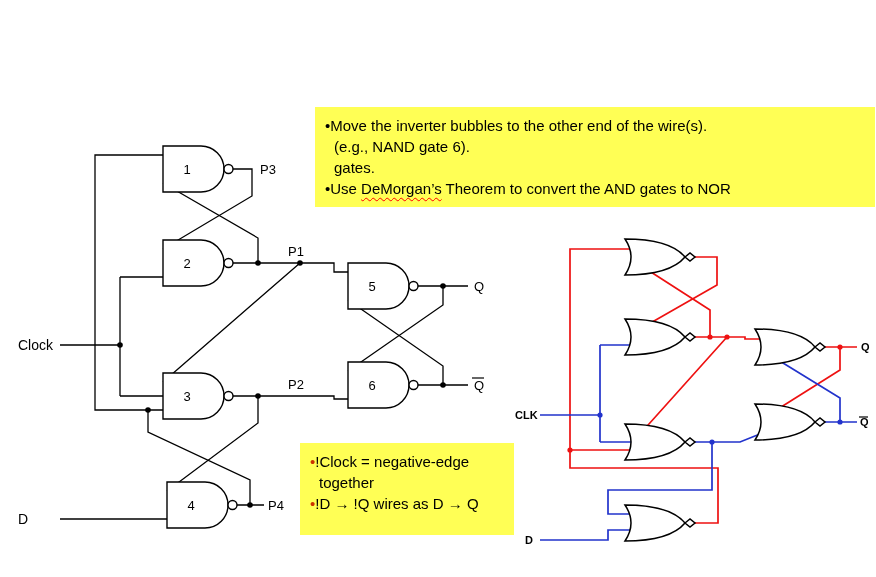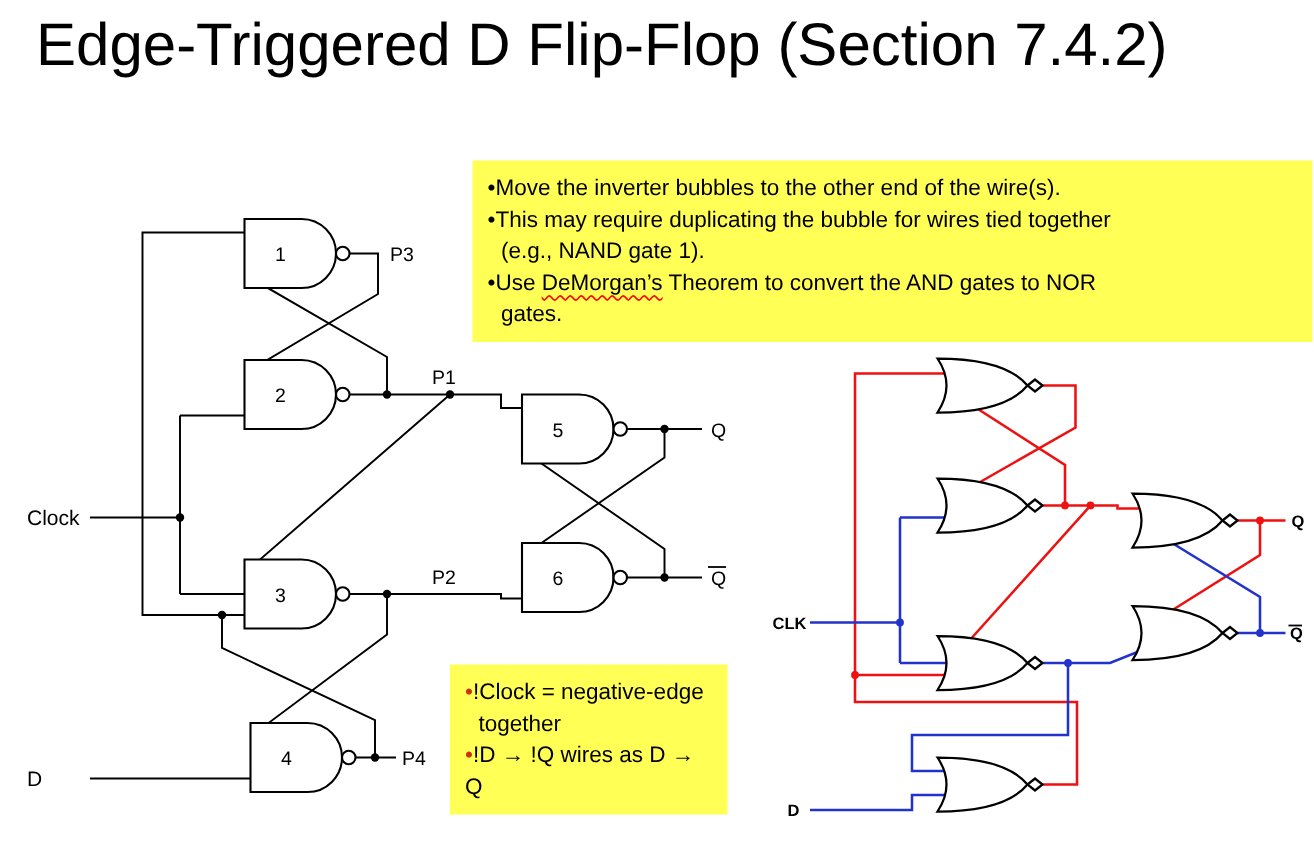--- a/index.html
+++ b/index.html
@@ -2,21 +2,21 @@
 <html><head>
 <meta charset="utf-8">
 <style>
   html,body{margin:0;padding:0;background:#fff;}
   .slide{position:relative;width:876px;height:577px;background:#ffffff;overflow:hidden;
          font-family:"Liberation Sans",sans-serif;color:#000;}
   .title{margin:0;padding:8px 0 0 24px;font-size:40px;font-weight:400;letter-spacing:0;color:#000;}
   .note{position:absolute;background:#ffff55;font-size:15px;line-height:21px;color:#000;
         padding:8px 10px;box-sizing:border-box;}
   .note-top{left:315px;top:107px;width:560px;}
-  .note-bottom{left:300px;top:443px;width:185px;min-height:92px;}
+  .note-bottom{left:300px;top:443px;width:214px;min-height:92px;}
   .nline{white-space:normal;}
   .cont{padding-left:9px;}
   .blt{font-weight:400;}
   .note-bottom .blt{color:#cc3300;}
   .squiggle{text-decoration-line:underline;text-decoration-style:wavy;text-decoration-color:#ff0000;
             text-decoration-thickness:1px;text-underline-offset:3px;}
   .nand-svg{position:absolute;left:0;top:95px;}
   .nor-svg{position:absolute;left:505px;top:225px;}
   .wire-black path{stroke:#000;stroke-width:1.3;fill:none;}
   .nand-svg .gates path{stroke:#000;stroke-width:1.4;fill:#fff;}
@@ -32,28 +32,26 @@
   .dots-red circle{fill:#ee1111;}
   .dots-blue circle{fill:#2233cc;}
   .rlabels text{font-size:11px;font-weight:bold;fill:#000;font-family:"Liberation Sans",sans-serif;}
   .rlabels path{stroke:#000;stroke-width:1.2;fill:none;}
 </style>
 </head>
 <body>
 
 <div class="slide">
 
-  <h1 class="title">Edge-Triggered D Flip-Flop (Section 7.4.2)</h1>
 
   <div class="note note-top">
     <div class="nline"><span class="blt">•</span><span>Move the inverter bubbles to the other end of the wire(s).</span></div>
-    <div class="nline"><span class="blt">•</span><span>This may require duplicating the bubble for wires tied together</span></div>
-    <div class="nline cont"><span>(e.g., NAND gate 1).</span></div>
+    <div class="nline cont"><span>(e.g., NAND gate 6).</span></div>
+    <div class="nline cont"><span>gates.</span></div>
     <div class="nline"><span class="blt">•</span><span>Use </span><span class="squiggle">DeMorgan’s</span><span> Theorem to convert the AND gates to NOR</span></div>
-    <div class="nline cont"><span>gates.</span></div>
   </div>
 
   <div class="note note-bottom">
     <div class="nline"><span class="blt">•</span><span>!Clock = negative-edge</span></div>
     <div class="nline cont"><span>together</span></div>
     <div class="nline"><span class="blt">•</span><span>!D → !Q wires as D → Q</span></div>
   </div>
 
   <svg class="nand-svg" width="500" height="482" viewBox="0 0 500 482">
     <g class="wire-black">

